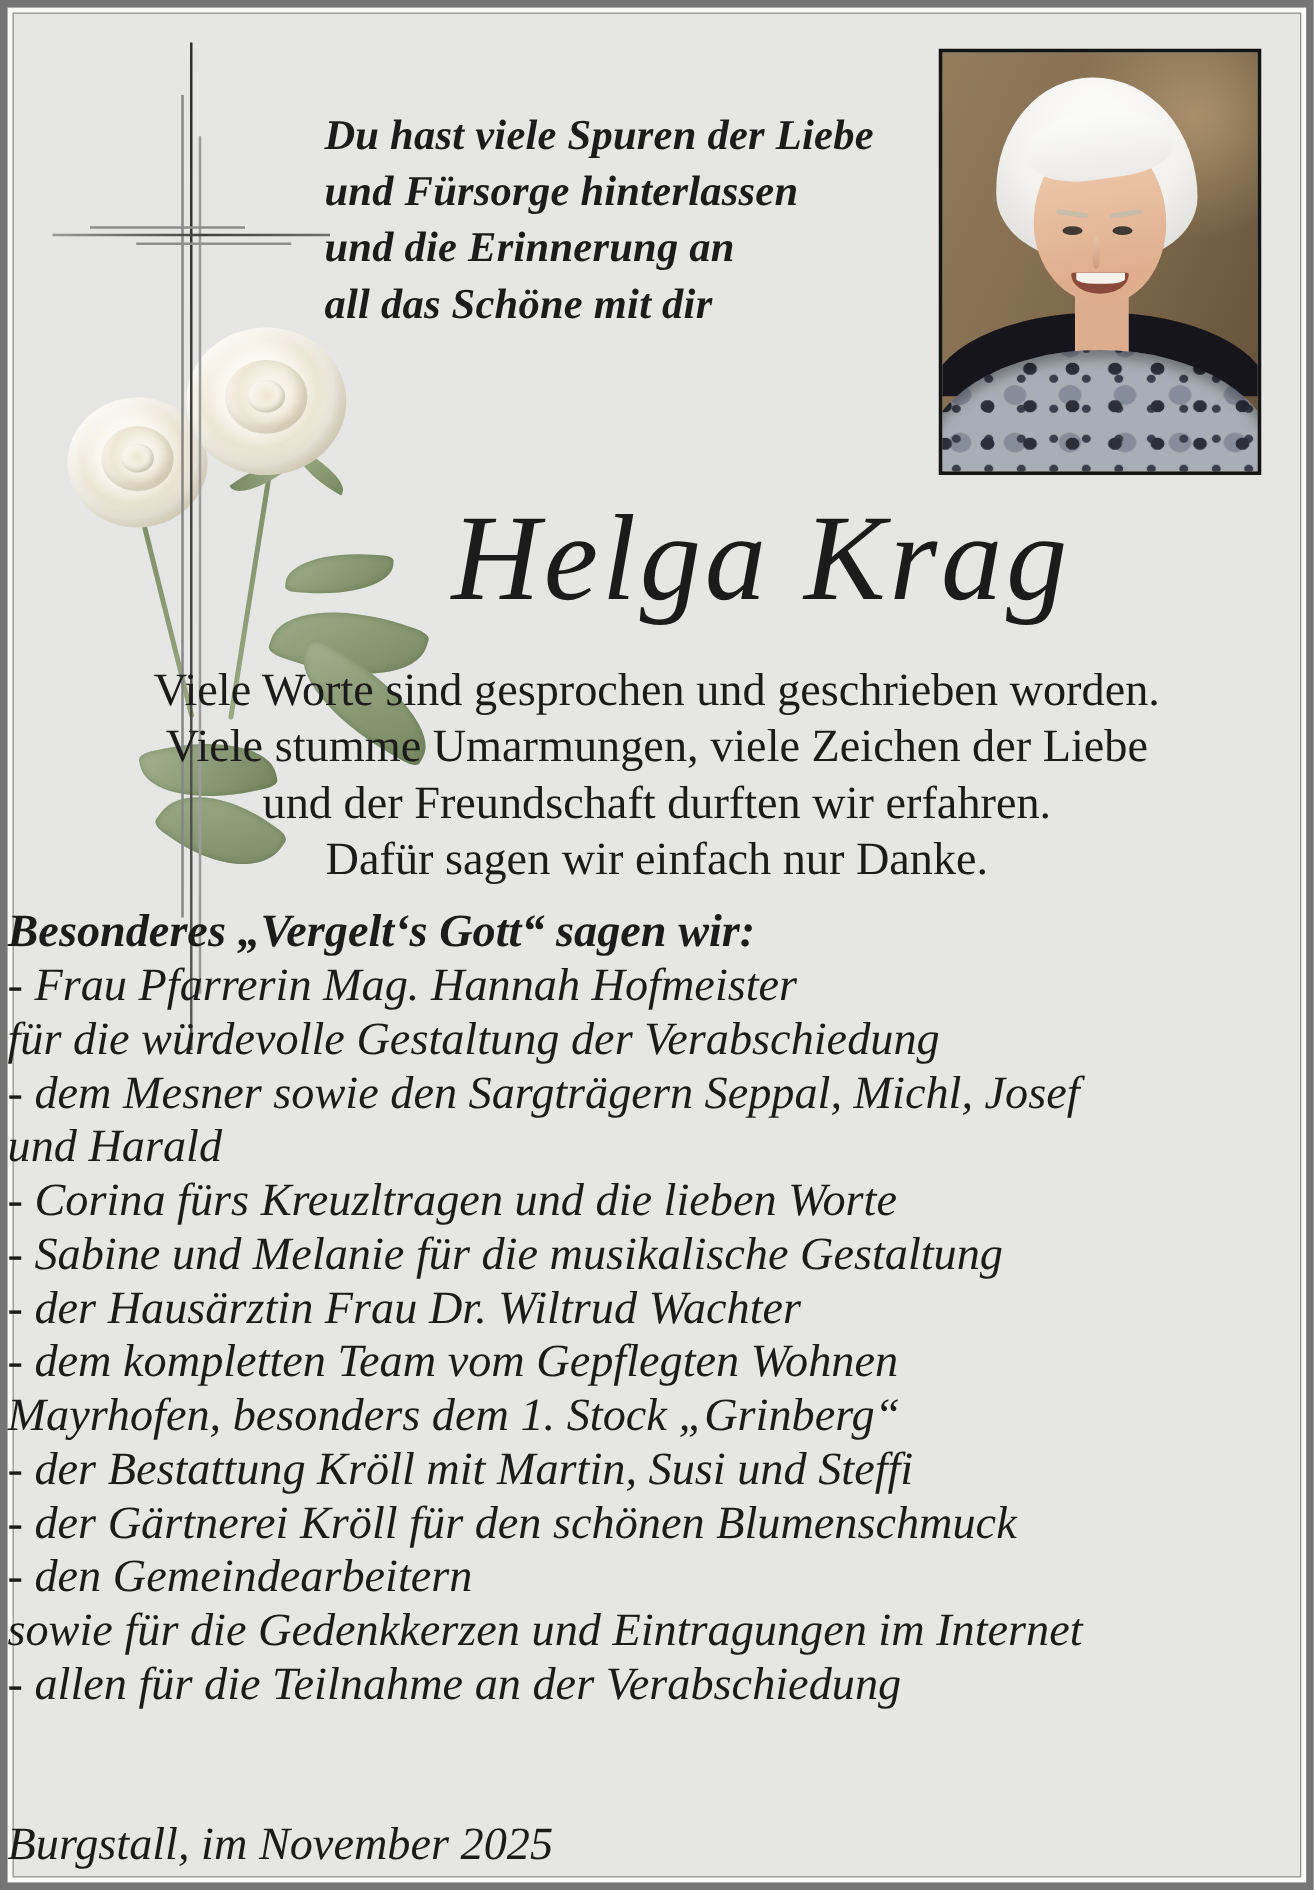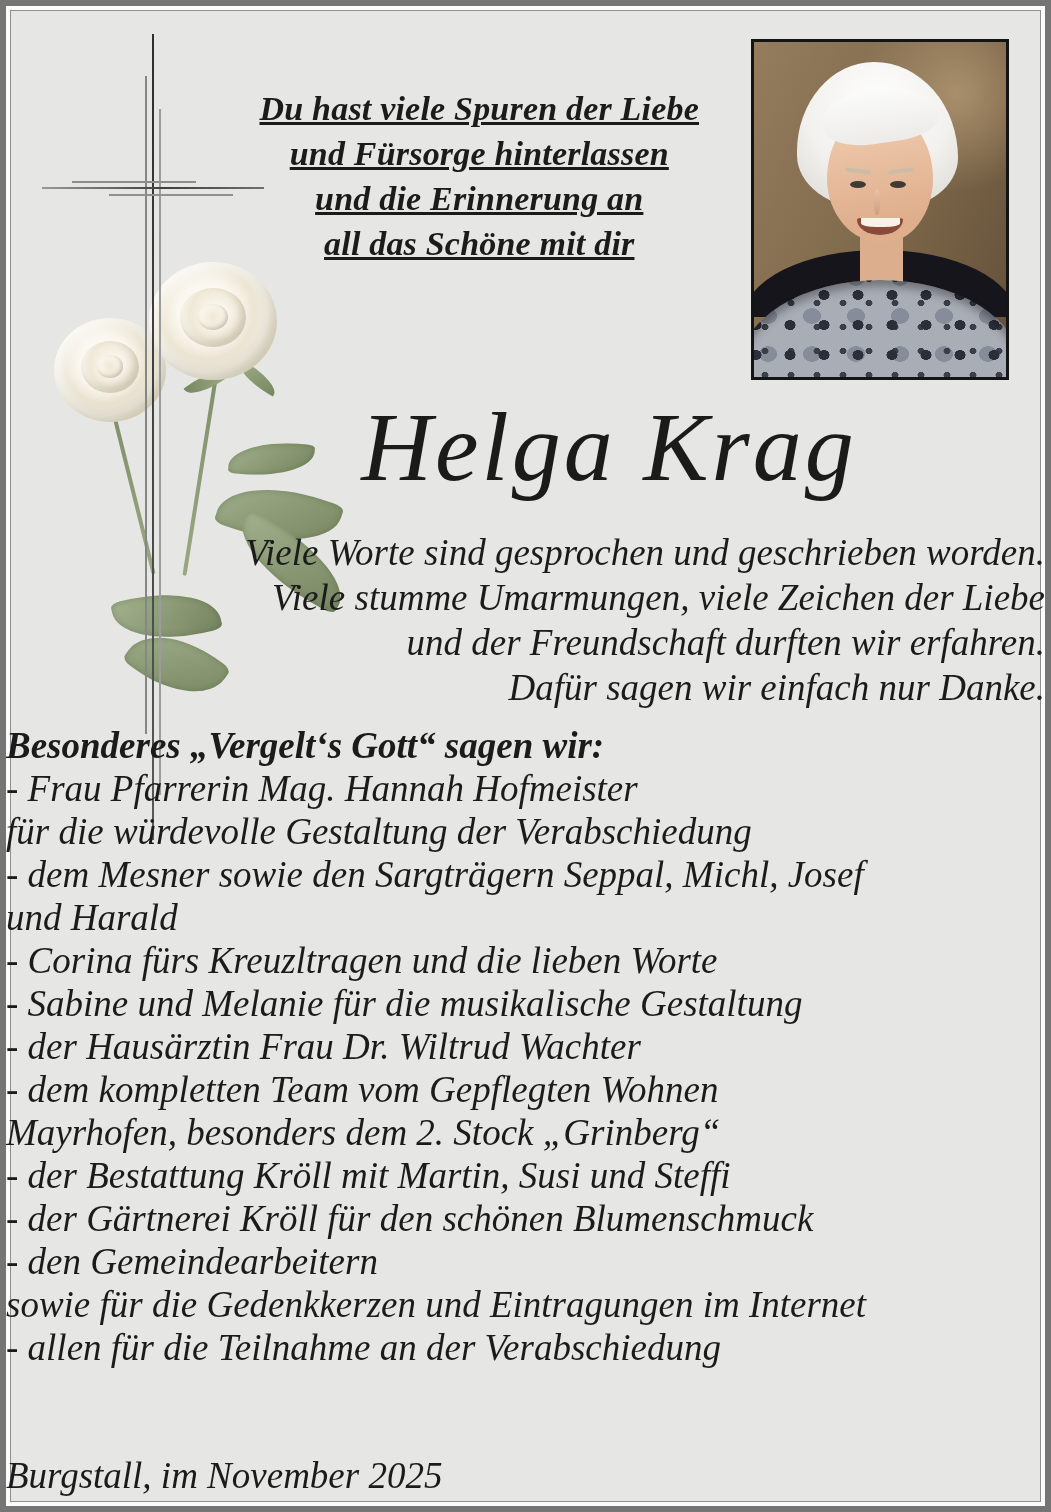--- a/index.html
+++ b/index.html
@@ -82,26 +82,26 @@
     background-color:#a9adb5;
     background-image:
       radial-gradient(#2c2f3a 22%, transparent 24%),
       radial-gradient(#3a3e4a 18%, transparent 20%),
       radial-gradient(#878c9a 28%, transparent 30%);
     background-size:34px 30px,26px 24px,44px 38px;
     background-position:0 0,13px 11px,7px 17px;
     box-shadow:inset 0 6px 10px rgba(0,0,0,.35);}
   
   .textlayer{position:absolute;inset:0;z-index:4;}
-  .poem{position:absolute;top:80px;right:346px;text-align:center;
-    font-style:italic;font-weight:700;font-size:34px;line-height:45px;letter-spacing:.2px;text-decoration:underline;}
+  .poem{position:absolute;top:80px;right:346px;text-align:left;
+    font-style:italic;font-weight:700;font-size:34px;line-height:45px;letter-spacing:.2px;}
   .name{position:absolute;left:155px;top:366px;width:896px;text-align:center;
     font-style:italic;font-weight:400;font-size:98px;line-height:150px;letter-spacing:3px;}
-  .message{position:absolute;left:0;top:524px;width:100%;text-align:right;
-    font-style:italic;font-size:37px;line-height:45px;}
+  .message{position:absolute;left:0;top:524px;width:100%;text-align:center;
+    font-size:37px;line-height:45px;}
   .thanks{position:absolute;left:0;top:718px;width:100%;
     font-style:italic;font-size:37px;line-height:43px;}
   .thanks-header{font-weight:700;}
   .footer{position:absolute;left:0;top:1447px;width:100%;display:flex;justify-content:space-between;gap:82px;
     font-style:italic;font-size:37px;line-height:45px;flex-direction:column;}
 </style>
 </head>
 <body>
 
 <div class="card">
@@ -167,21 +167,21 @@
       <div class="thanks-header">Besonderes „Vergelt‘s Gott“ sagen wir:</div>
       <div>
           <div>- Frau Pfarrerin Mag. Hannah Hofmeister</div>
           <div>für die würdevolle Gestaltung der Verabschiedung</div>
           <div>- dem Mesner sowie den Sargträgern Seppal, Michl, Josef</div>
           <div>und Harald</div>
           <div>- Corina fürs Kreuzltragen und die lieben Worte</div>
           <div>- Sabine und Melanie für die musikalische Gestaltung</div>
           <div>- der Hausärztin Frau Dr. Wiltrud Wachter</div>
           <div>- dem kompletten Team vom Gepflegten Wohnen</div>
-          <div>Mayrhofen, besonders dem 2. Stock „Grinberg“</div>
+          <div>Mayrhofen, besonders dem 1. Stock „Grinberg“</div>
           <div>- der Bestattung Kröll mit Martin, Susi und Steffi</div>
           <div>- der Gärtnerei Kröll für den schönen Blumenschmuck</div>
           <div>- den Gemeindearbeitern</div>
           <div>sowie für die Gedenkkerzen und Eintragungen im Internet</div>
           <div>- allen für die Teilnahme an der Verabschiedung</div>
         </div>
     </div>
 
     <div class="footer">
       <span>Burgstall, im November 2025</span>

